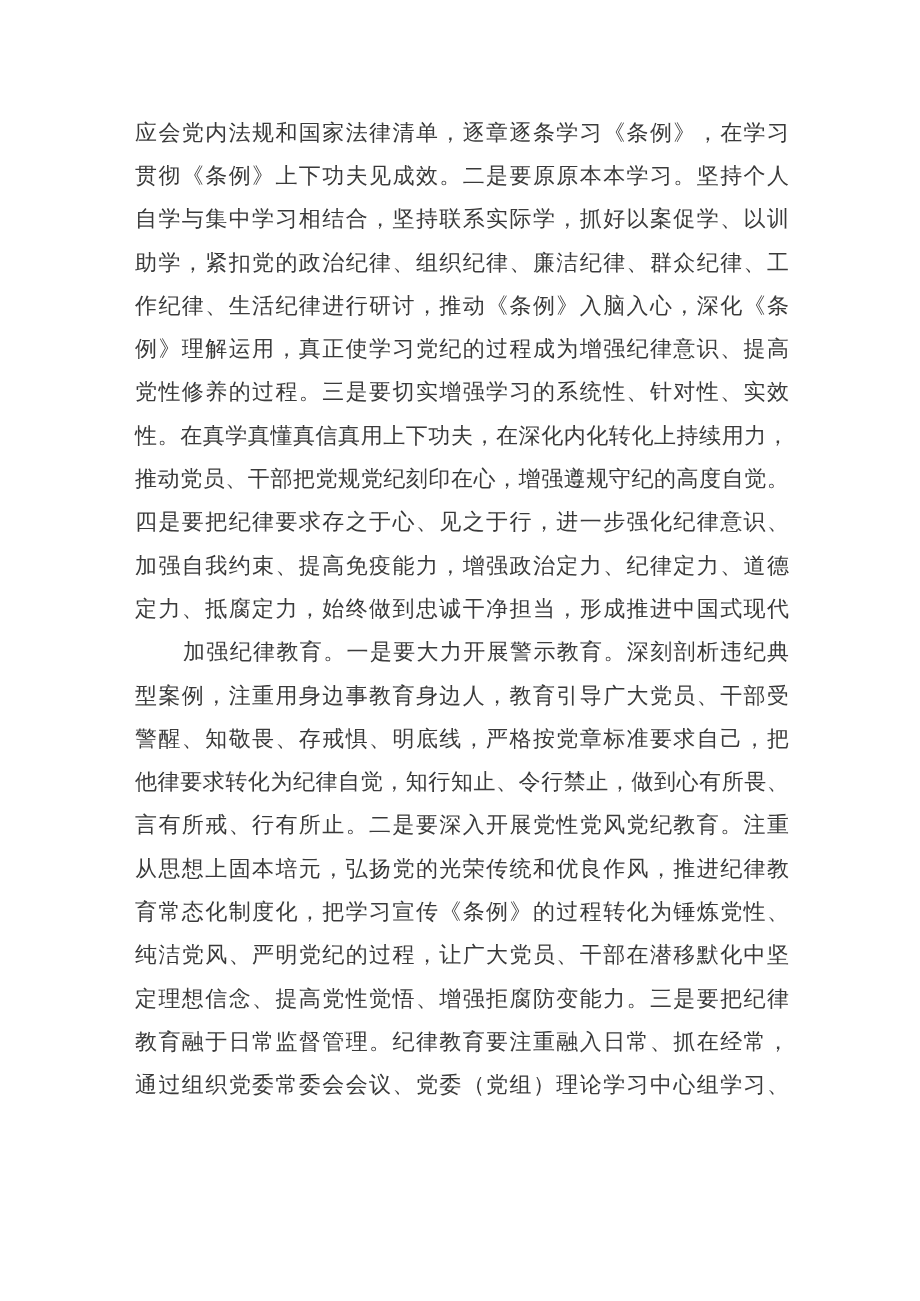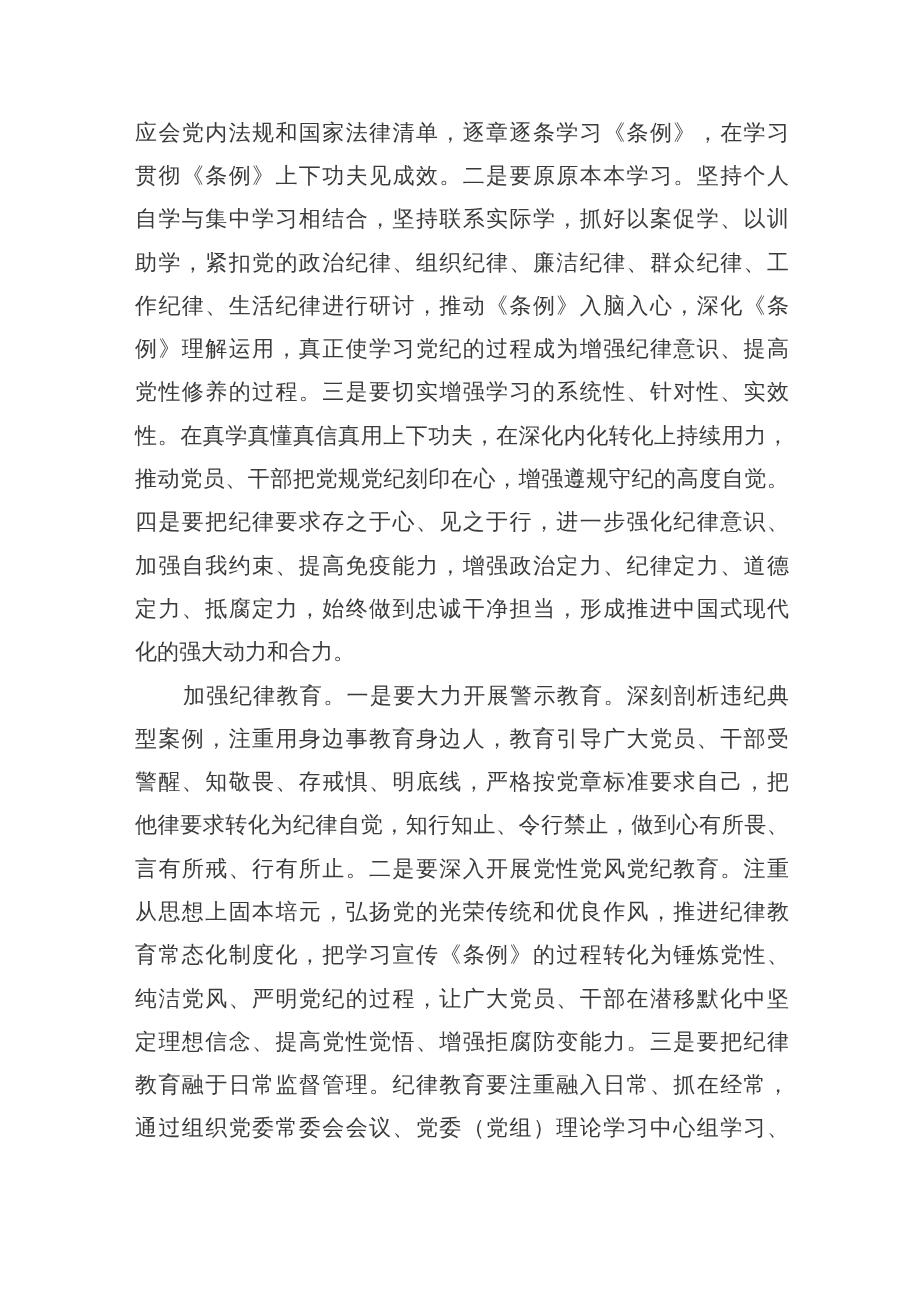--- a/index.html
+++ b/index.html
@@ -409,21 +409,20 @@
           <span>形</span>
           <span>成</span>
           <span>推</span>
           <span>进</span>
           <span>中</span>
           <span>国</span>
           <span>式</span>
           <span>现</span>
           <span>代</span>
         </div>
-        <div class="line">化的强大动力和合力。</div>
       </div>
       <div class="para">
         <div class="line justify indent">
           <span>加</span>
           <span>强</span>
           <span>纪</span>
           <span>律</span>
           <span>教</span>
           <span>育</span>
           <span>。</span>

